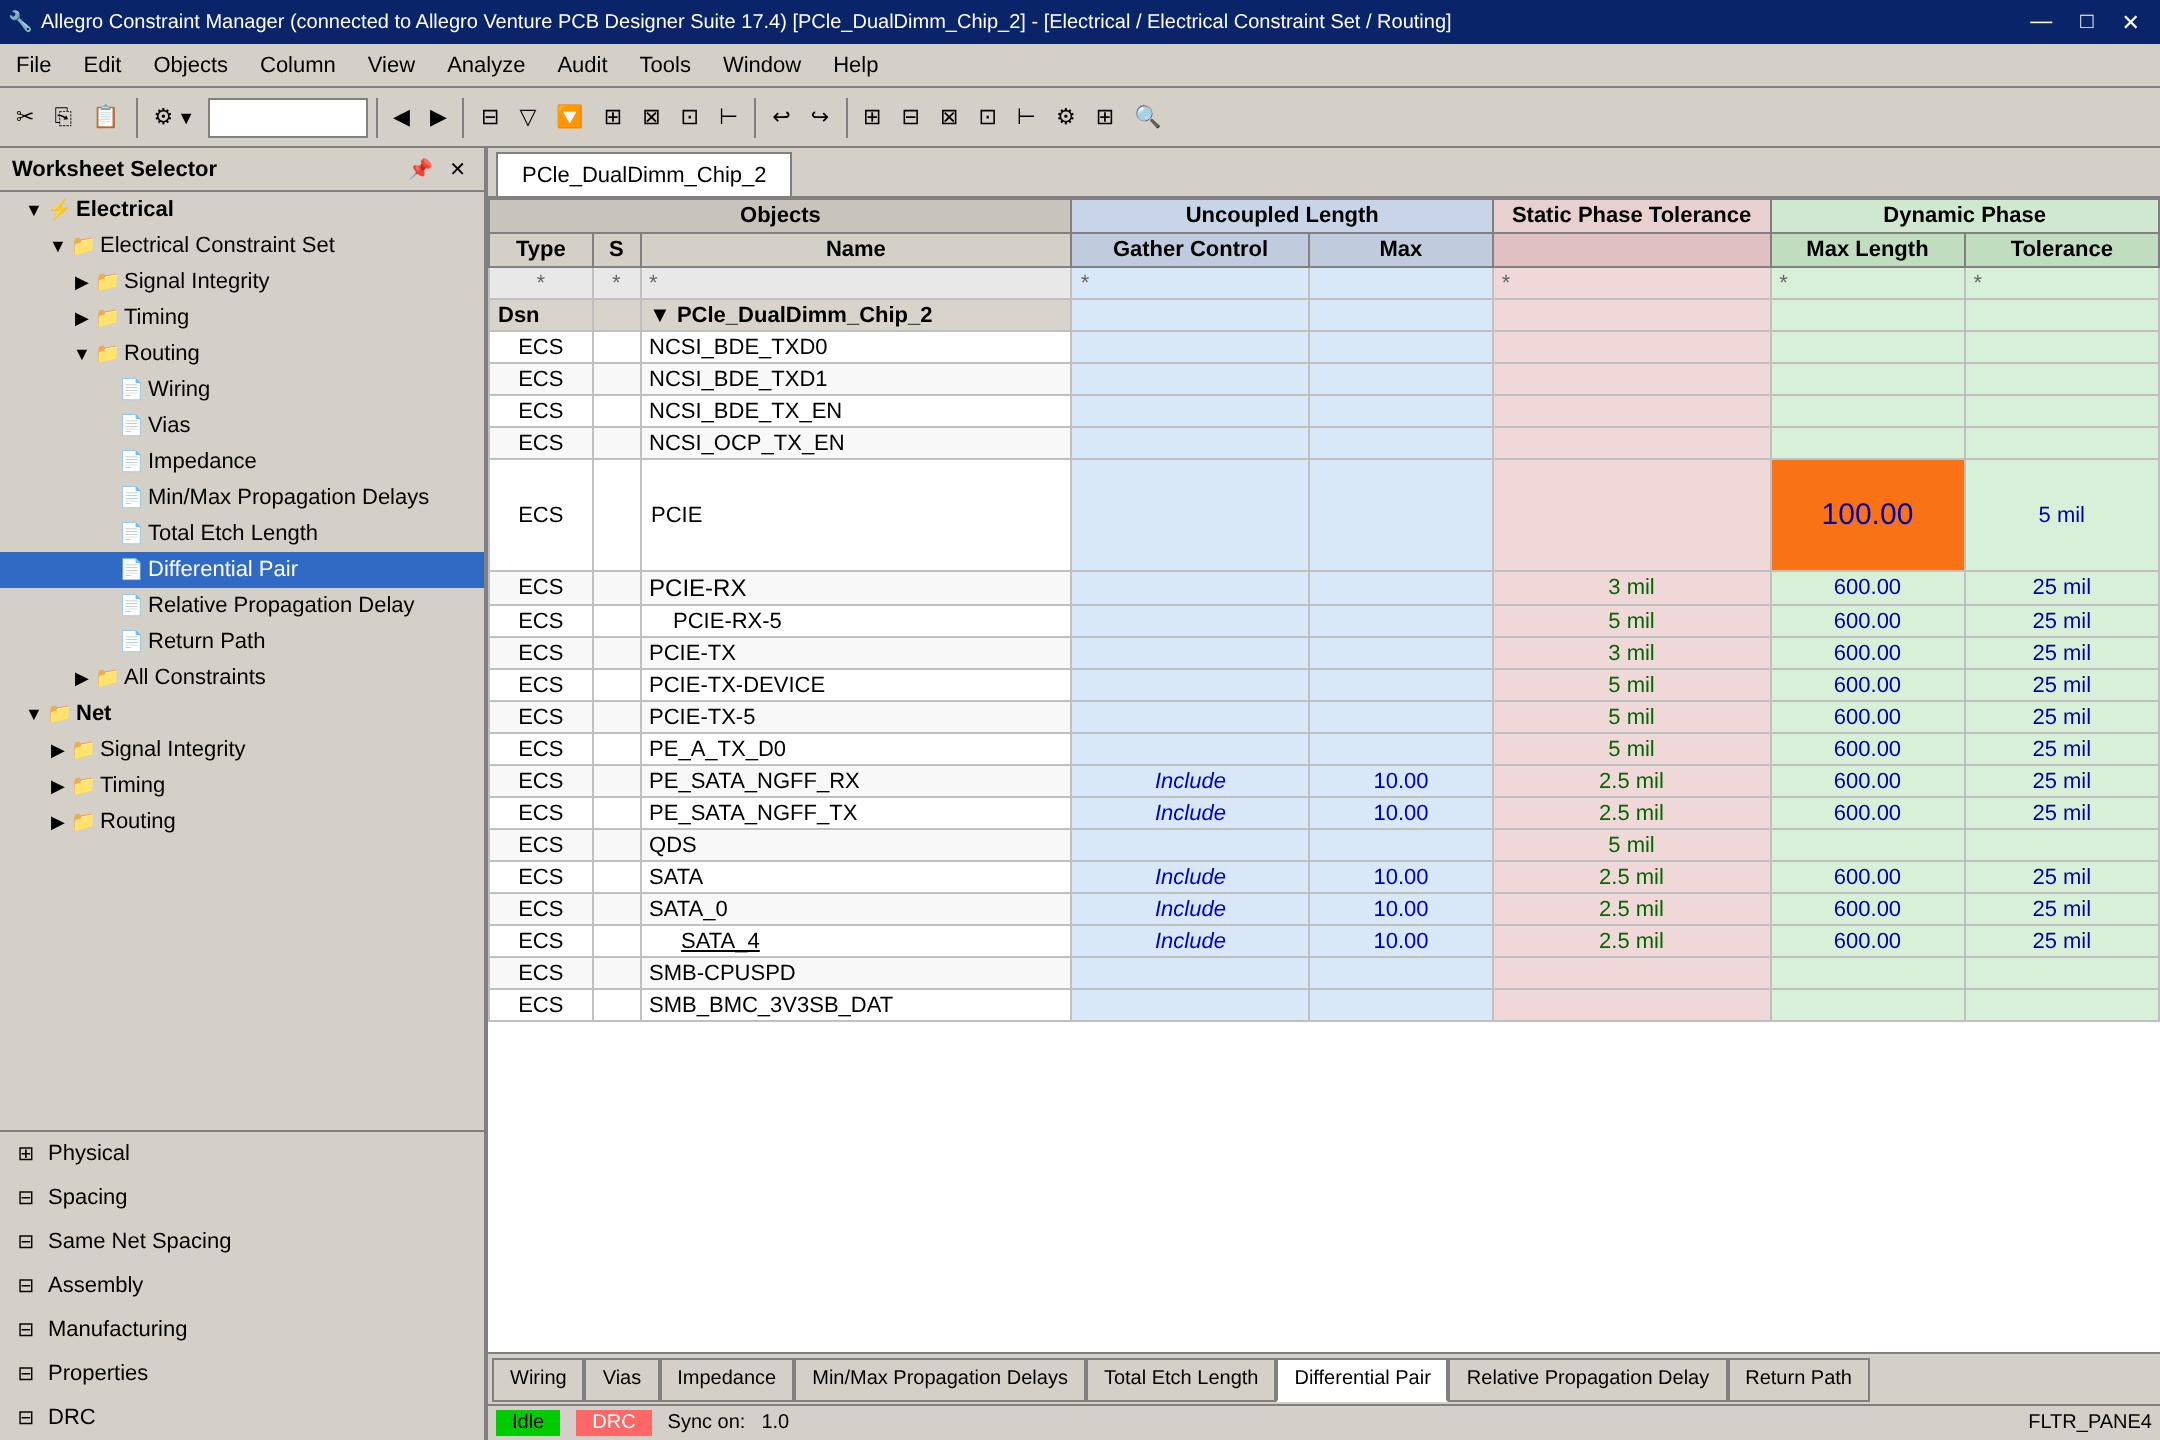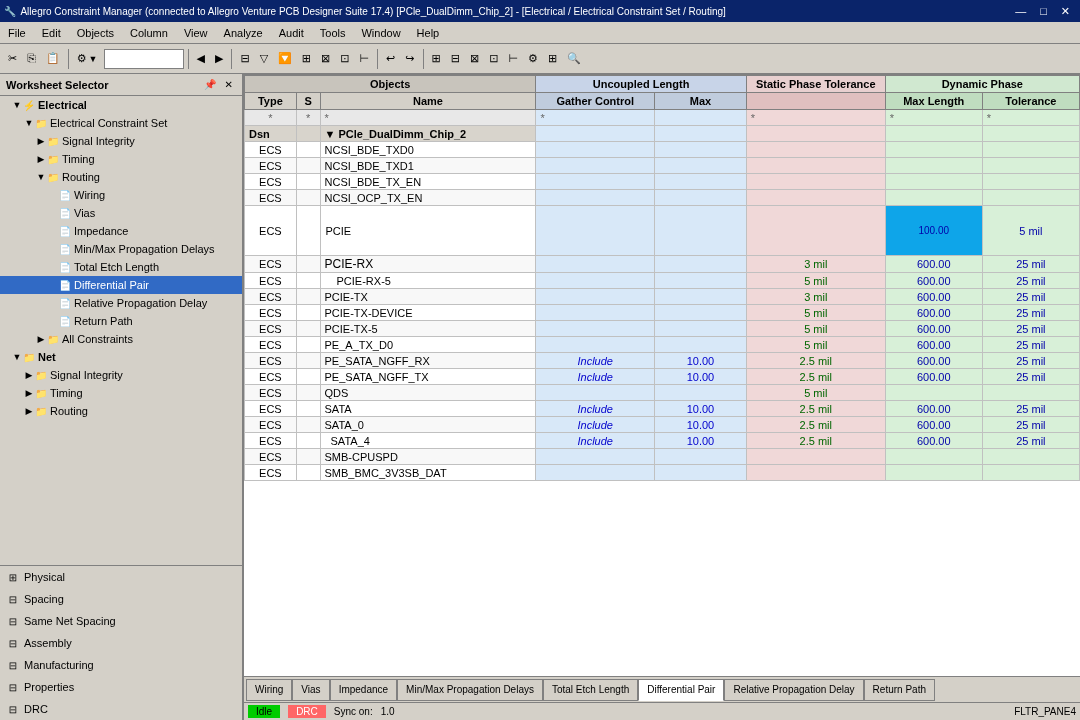--- a/index.html
+++ b/index.html
@@ -348,20 +348,25 @@
       <div class="bottom-item">
         <span class="bi-icon">⊟</span>
         <span>DRC</span>
       </div>
     </div>
 
   </div>
 
   <div id="content">
 
+    <div id="tab-bar">
+      <div class="tab active">
+        <span>PCle_DualDimm_Chip_2</span>
+      </div>
+    </div>
 
     <div id="table-container">
       <table id="constraint-table">
         <colgroup>
           <col style="width:48px;">
           <col style="width:22px;">
           <col style="width:200px;">
           <col style="width:110px;">
           <col style="width:85px;">
           <col style="width:90px;">
@@ -452,21 +457,21 @@
               <td style="border: 1px solid rgb(192, 192, 192); font-size: 11px; padding: 1px 4px; height: 16px; background: rgb(216, 240, 216); text-align: center; color: rgb(0, 0, 170);"></td>
               <td style="border: 1px solid rgb(192, 192, 192); font-size: 11px; padding: 1px 4px; height: 16px; background: rgb(216, 240, 216); text-align: center; color: rgb(0, 0, 170);"></td>
             </tr>
             <tr style="background: white;">
               <td style="border: 1px solid rgb(192, 192, 192); font-size: 11px; padding: 1px 4px; height: 16px; text-align: center;">ECS</td>
               <td style="border: 1px solid rgb(192, 192, 192); font-size: 11px; padding: 1px 4px; height: 16px;"></td>
               <td style="border: 1px solid rgb(192, 192, 192); font-size: 11px; padding: 1px 5px; height: 16px;">    PCIE</td>
               <td style="border: 1px solid rgb(192, 192, 192); font-size: 11px; padding: 1px 4px; height: 16px; background: rgb(216, 232, 248); text-align: center; color: rgb(0, 0, 204); font-style: italic;"></td>
               <td style="border: 1px solid rgb(192, 192, 192); font-size: 11px; padding: 1px 4px; height: 16px; background: rgb(216, 232, 248); text-align: center; color: rgb(0, 0, 204);"></td>
               <td style="border: 1px solid rgb(192, 192, 192); font-size: 11px; padding: 1px 4px; height: 16px; background: rgb(240, 216, 216); text-align: center; color: rgb(0, 102, 0);"></td>
-              <td style="border: 1px solid rgb(192, 192, 192); font-size: 10px; padding: 19px 4px; height: 16px; background: #0ea5e9; text-align: center; color: rgb(0, 0, 170);">100.00</td>
+              <td style="border: 1px solid rgb(192, 192, 192); font-size: 15px; padding: 19px 4px; height: 16px; background: #f97316; text-align: center; color: rgb(0, 0, 170);">100.00</td>
               <td style="border: 1px solid rgb(192, 192, 192); font-size: 11px; padding: 1px 4px; height: 16px; background: rgb(216, 240, 216); text-align: center; color: rgb(0, 0, 170);">5 mil</td>
             </tr>
             <tr style="background: rgb(248, 248, 248);">
               <td style="border: 1px solid rgb(192, 192, 192); font-size: 11px; padding: 1px 4px; height: 16px; text-align: center;">ECS</td>
               <td style="border: 1px solid rgb(192, 192, 192); font-size: 11px; padding: 1px 4px; height: 16px;"></td>
               <td style="border: 1px solid rgb(192, 192, 192); font-size: 12px; padding: 1px 4px; height: 16px;">    PCIE-RX</td>
               <td style="border: 1px solid rgb(192, 192, 192); font-size: 11px; padding: 1px 4px; height: 16px; background: rgb(216, 232, 248); text-align: center; color: rgb(0, 0, 204); font-style: italic;"></td>
               <td style="border: 1px solid rgb(192, 192, 192); font-size: 11px; padding: 1px 4px; height: 16px; background: rgb(216, 232, 248); text-align: center; color: rgb(0, 0, 204);"></td>
               <td style="border: 1px solid rgb(192, 192, 192); font-size: 11px; padding: 1px 4px; height: 16px; background: rgb(240, 216, 216); text-align: center; color: rgb(0, 102, 0);">3 mil</td>
               <td style="border: 1px solid rgb(192, 192, 192); font-size: 11px; padding: 1px 4px; height: 16px; background: rgb(216, 240, 216); text-align: center; color: rgb(0, 0, 170);">600.00</td>
@@ -568,21 +573,21 @@
               <td style="border: 1px solid rgb(192, 192, 192); font-size: 11px; padding: 1px 4px; height: 16px;">    SATA_0</td>
               <td style="border: 1px solid rgb(192, 192, 192); font-size: 11px; padding: 1px 4px; height: 16px; background: rgb(216, 232, 248); text-align: center; color: rgb(0, 0, 204); font-style: italic;">Include</td>
               <td style="border: 1px solid rgb(192, 192, 192); font-size: 11px; padding: 1px 4px; height: 16px; background: rgb(216, 232, 248); text-align: center; color: rgb(0, 0, 204);">10.00</td>
               <td style="border: 1px solid rgb(192, 192, 192); font-size: 11px; padding: 1px 4px; height: 16px; background: rgb(240, 216, 216); text-align: center; color: rgb(0, 102, 0);">2.5 mil</td>
               <td style="border: 1px solid rgb(192, 192, 192); font-size: 11px; padding: 1px 4px; height: 16px; background: rgb(216, 240, 216); text-align: center; color: rgb(0, 0, 170);">600.00</td>
               <td style="border: 1px solid rgb(192, 192, 192); font-size: 11px; padding: 1px 4px; height: 16px; background: rgb(216, 240, 216); text-align: center; color: rgb(0, 0, 170);">25 mil</td>
             </tr>
             <tr style="background: white;">
               <td style="border: 1px solid rgb(192, 192, 192); font-size: 11px; padding: 1px 4px; height: 16px; text-align: center;">ECS</td>
               <td style="border: 1px solid rgb(192, 192, 192); font-size: 11px; padding: 1px 4px; height: 16px;"></td>
-              <td style="border: 1px solid rgb(192, 192, 192); font-size: 11px; padding: 1px 10px; height: 16px;">    SATA_4</td>
+              <td style="border: 1px solid rgb(192, 192, 192); font-size: 11px; padding: 1px 20px; height: 16px; text-decoration: underline;">    SATA_4</td>
               <td style="border: 1px solid rgb(192, 192, 192); font-size: 11px; padding: 1px 4px; height: 16px; background: rgb(216, 232, 248); text-align: center; color: rgb(0, 0, 204); font-style: italic;">Include</td>
               <td style="border: 1px solid rgb(192, 192, 192); font-size: 11px; padding: 1px 4px; height: 16px; background: rgb(216, 232, 248); text-align: center; color: rgb(0, 0, 204);">10.00</td>
               <td style="border: 1px solid rgb(192, 192, 192); font-size: 11px; padding: 1px 4px; height: 16px; background: rgb(240, 216, 216); text-align: center; color: rgb(0, 102, 0);">2.5 mil</td>
               <td style="border: 1px solid rgb(192, 192, 192); font-size: 11px; padding: 1px 4px; height: 16px; background: rgb(216, 240, 216); text-align: center; color: rgb(0, 0, 170);">600.00</td>
               <td style="border: 1px solid rgb(192, 192, 192); font-size: 11px; padding: 1px 4px; height: 16px; background: rgb(216, 240, 216); text-align: center; color: rgb(0, 0, 170);">25 mil</td>
             </tr>
             <tr style="background: rgb(248, 248, 248);">
               <td style="border: 1px solid rgb(192, 192, 192); font-size: 11px; padding: 1px 4px; height: 16px; text-align: center;">ECS</td>
               <td style="border: 1px solid rgb(192, 192, 192); font-size: 11px; padding: 1px 4px; height: 16px;"></td>
               <td style="border: 1px solid rgb(192, 192, 192); font-size: 11px; padding: 1px 4px; height: 16px;">    SMB-CPUSPD</td>

